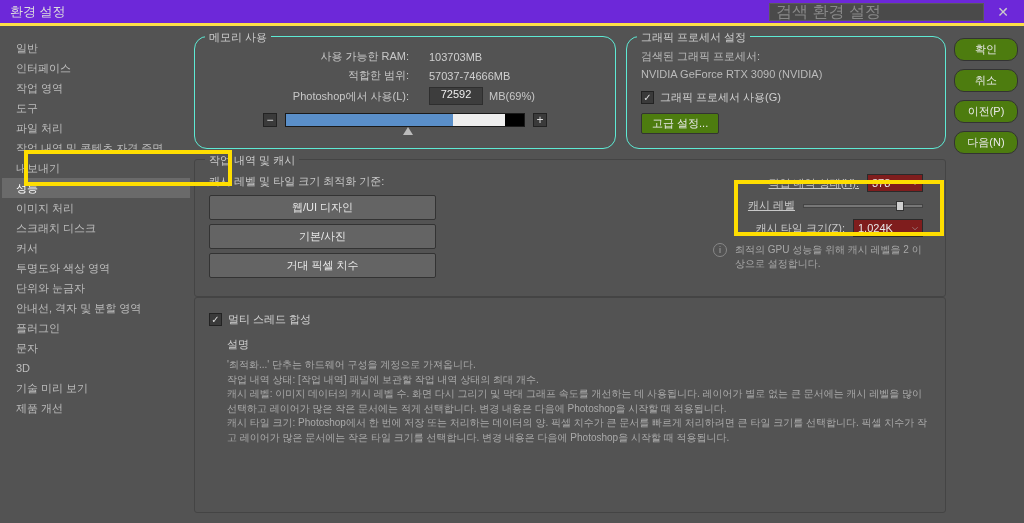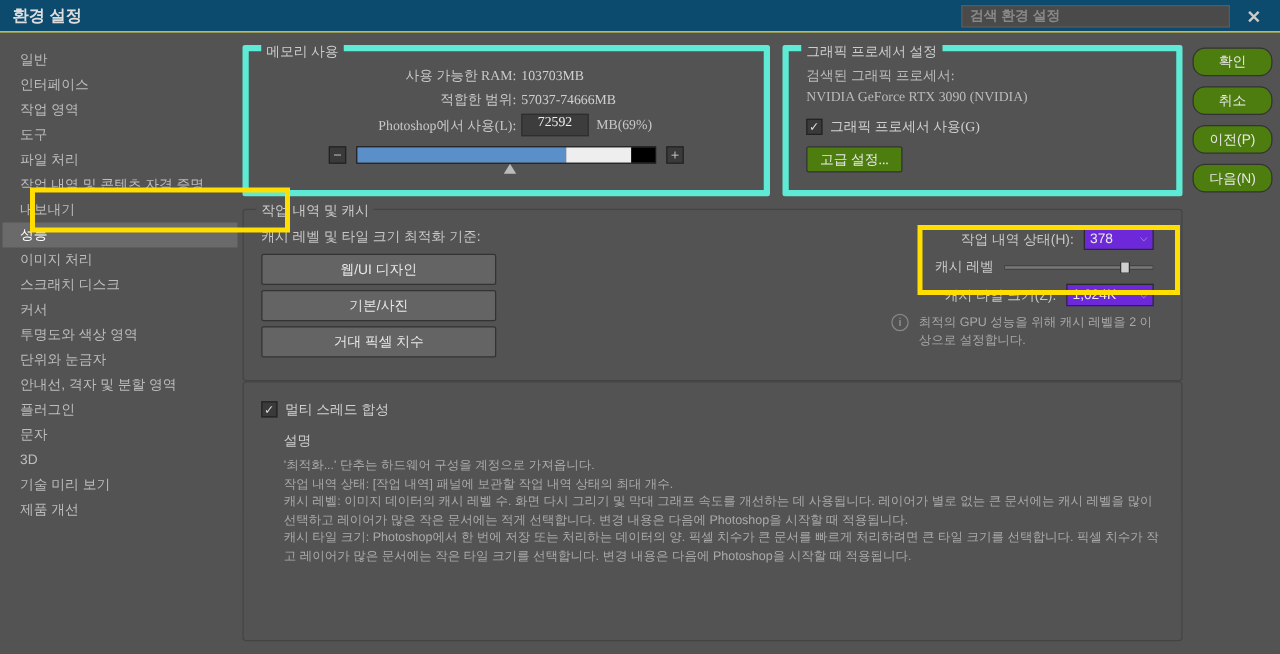--- a/index.html
+++ b/index.html
@@ -6,37 +6,36 @@
   body {
     font-family: "Malgun Gothic", sans-serif;
     background: #535353;
     color: #d0d0d0;
     font-size: 11px;
     width: 1024px;
     height: 523px;
     overflow: hidden;
   }
   .titlebar {
-    background: #0c4a6e;
+    background: #6d28d9;
     height: 26px;
     display: flex;
     align-items: center;
     padding: 0 8px 0 10px;
-    border-bottom: 1px solid #fde047;
-    font-weight: bold;
+    border-bottom: 3px solid #fde047;
   }
   .titlebar .title { flex: 1; font-size: 13px; color: #ddd; }
   .search-box {
     width: 215px;
     height: 18px;
     background: #4a4a4a;
     border: 1px solid #5a5a5a;
     color: #888;
     padding: 0 6px;
-    font-size: 11px;
+    font-size: 16px;
     line-height: 16px;
   }
   .close-btn {
     width: 26px;
     height: 20px;
     display: flex;
     align-items: center;
     justify-content: center;
     margin-left: 6px;
     color: #ccc;
@@ -67,40 +66,39 @@
     flex: 1;
     padding: 10px 8px 10px 4px;
     display: flex;
     flex-direction: column;
   }
   .groups-row {
     display: flex;
     gap: 10px;
   }
   .group {
-    border: 5px solid #5eead4;
-    border-radius: 2px;
+    border: 1px solid #5eead4;
+    border-radius: 13px;
     position: relative;
     padding: 12px 14px 14px 14px;
     margin-bottom: 10px;
-    font-family: Liberation Serif, serif;
   }
   .group-title {
     position: absolute;
     top: -7px;
     left: 10px;
     background: #535353;
     padding: 0 4px;
     font-size: 11px;
     color: #ccc;
   }
   .mem-group { flex: 1; }
   .gpu-group { width: 320px; }
   .row { display: flex; align-items: center; margin-bottom: 4px; font-size: 11px; }
-  .label-r { text-align: right; width: 200px; margin-right: 4px; color: #c8c8c8; }
+  .label-r { text-align: right; width: 200px; margin-right: 20px; color: #c8c8c8; }
   .val { color: #d0d0d0; }
   .num-input {
     width: 54px;
     height: 18px;
     background: #3d3d3d;
     border: 1px solid #2e2e2e;
     color: #eee;
     text-align: center;
     font-size: 11px;
   }
@@ -180,45 +178,45 @@
     padding: 14px 14px 14px 14px;
   }
   .cache-content {
     display: flex;
     gap: 12px;
   }
   .cache-left { flex: 0 0 240px; }
   .cache-left-label { color: #c8c8c8; margin-bottom: 6px; font-size: 11px; }
   .opt-btn {
     display: block;
-    width: 188px;
+    width: 227px;
     background: #646464;
     border: 1px solid #333;
     border-radius: 2px;
     color: #e8e8e8;
     padding: 4px 0;
     text-align: center;
     font-size: 11px;
     margin-bottom: 4px;
     cursor: pointer;
   }
   .cache-right {
     flex: 1;
     display: flex;
     flex-direction: column;
     align-items: flex-end;
     gap: 6px;
     padding-right: 8px;
   }
   .cr-row { display: flex; align-items: center; gap: 8px; }
-  .cr-label { color: #c8c8c8; font-size: 11px; }
+  .cr-label { color: #c8c8c8; font-size: 11px; text-decoration: underline; }
   .select {
     width: 56px;
     height: 18px;
-    background: #6d28d9;
+    background: #7f1d1d;
     border: 1px solid #2a2a2a;
     color: #e8e8e8;
     font-size: 11px;
     display: flex;
     align-items: center;
     justify-content: space-between;
     padding: 0 4px;
   }
   .select .caret { font-size: 8px; color: #aaa; }
   .cr-slider {

